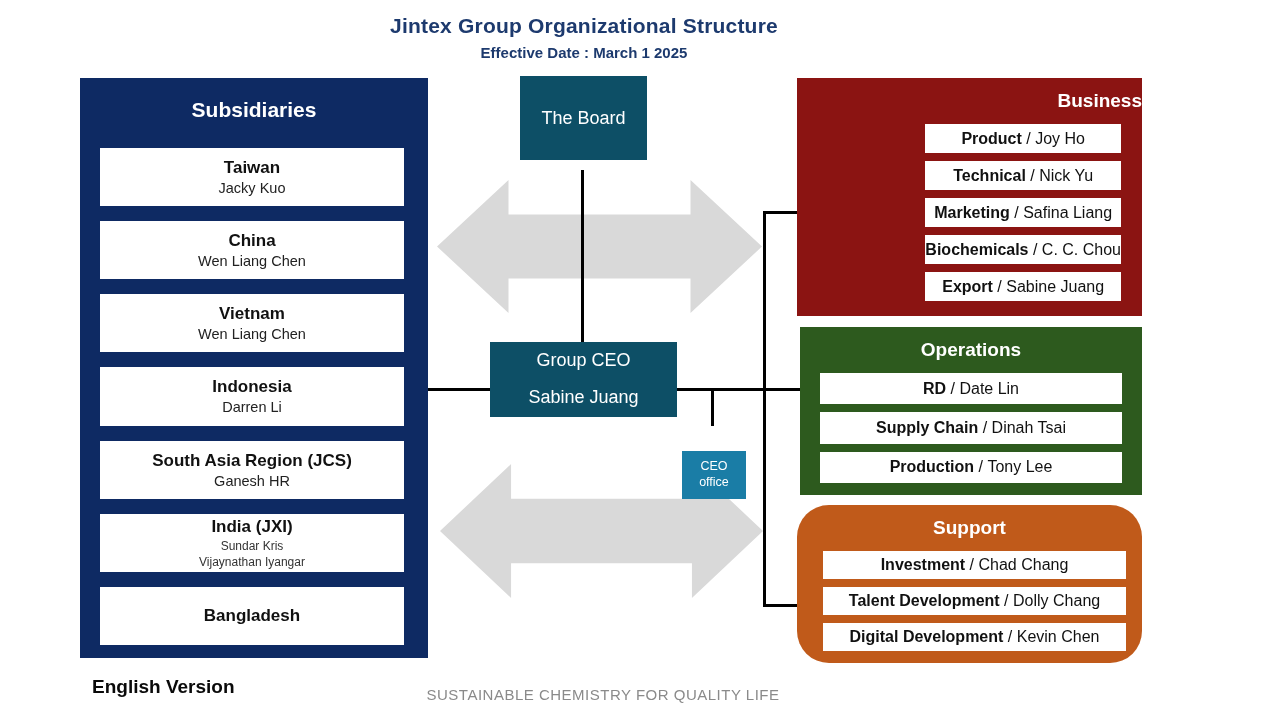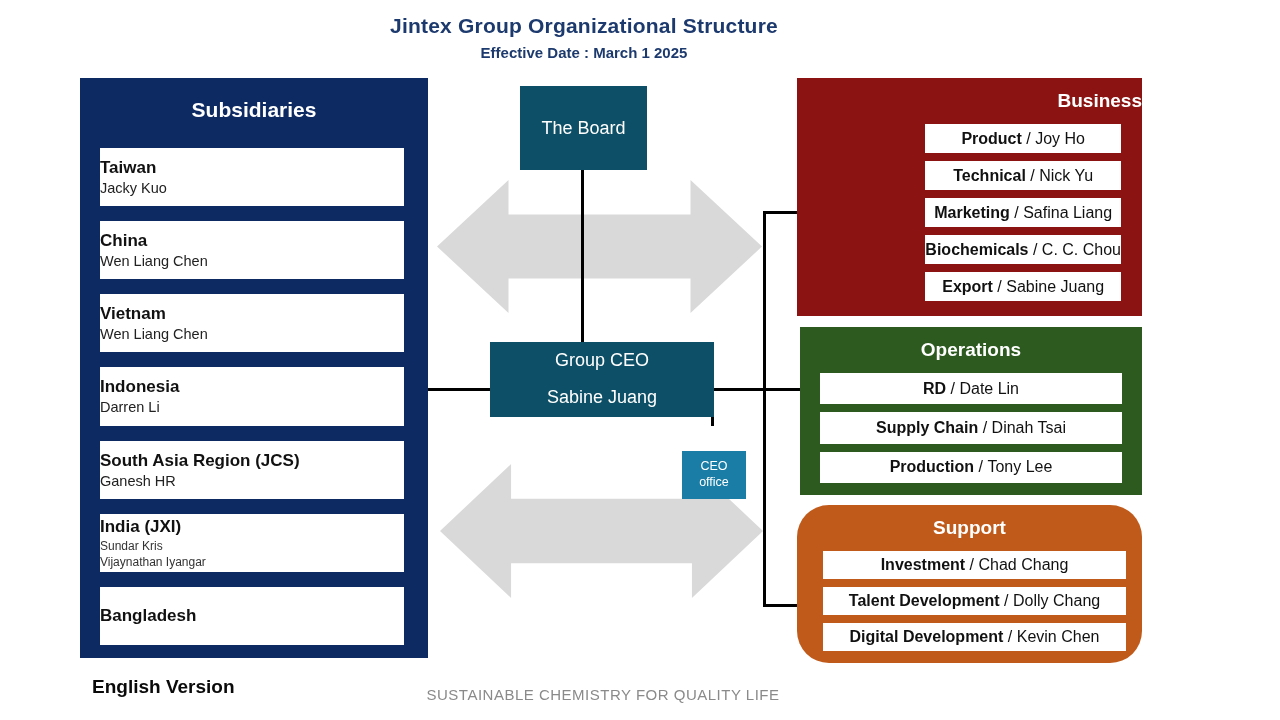--- a/index.html
+++ b/index.html
@@ -8,21 +8,21 @@
 
   
   .header { position:absolute; left:0; top:14px; width:1168px; text-align:center; }
   .title { font-size:21px; font-weight:bold; color:#1d3a6e; letter-spacing:.2px; }
   .subtitle { margin-top:6px; font-size:15px; font-weight:bold; color:#1d3a6e; }
 
   
   .subs-panel { position:absolute; left:80px; top:78px; width:348px; height:580px; background:#0e2a63; z-index:3; }
   .subs-title { margin-top:20px; text-align:center; color:#ffffff; font-size:21px; font-weight:bold; }
   .sub-list { position:absolute; left:20px; right:24px; top:70px; bottom:13px; display:flex; flex-direction:column; gap:15px; }
-  .sub-item { flex:1; background:#ffffff; display:flex; flex-direction:column; align-items:flex-start; justify-content:center; gap:2px; }
+  .sub-item { flex:1; background:#ffffff; display:flex; flex-direction:column; align-items:center; justify-content:center; gap:2px; }
   .sub-region { font-size:17px; font-weight:bold; color:#111111; }
   .sub-name { font-size:14.5px; color:#222222; }
   .sub-name:empty { display:none; }
   .small-names .sub-name { font-size:12px; color:#333333; }
 
   
   .arrow { position:absolute; background:#d9d9d9; z-index:1;
     clip-path:polygon(0 50%, 22% 0, 22% 26%, 78% 26%, 78% 0, 100% 50%, 78% 100%, 78% 74%, 22% 74%, 22% 100%); }
   .arrow-top { left:437px; top:180px; width:325px; height:133px; }
   .arrow-bottom { left:440px; top:464px; width:323px; height:134px; }
@@ -31,23 +31,23 @@
   .line { position:absolute; background:#000000; z-index:2; }
   .line-board { left:581px; top:170px; width:3px; height:173px; }
   .line-left { left:428px; top:388px; width:62px; height:3px; }
   .line-right { left:677px; top:388px; width:124px; height:3px; }
   .line-office { left:711px; top:388px; width:3px; height:38px; }
   .line-vert { left:763px; top:211px; width:3px; height:396px; }
   .line-stub-top { left:763px; top:211px; width:36px; height:3px; }
   .line-stub-bottom { left:763px; top:604px; width:36px; height:3px; }
 
   
-  .board-box { position:absolute; left:520px; top:86px; width:127px; height:84px; background:#0d4f66;
+  .board-box { position:absolute; left:520px; top:76px; width:127px; height:84px; background:#0d4f66;
     display:flex; align-items:center; justify-content:center; color:#ffffff; font-size:18px; z-index:3; }
-  .ceo-box { position:absolute; left:490px; top:342px; width:224px; height:75px; background:#0d4f66;
+  .ceo-box { position:absolute; left:490px; top:342px; width:187px; height:75px; background:#0d4f66;
     display:flex; flex-direction:column; align-items:center; justify-content:space-between; padding:8px 0 9px;
     color:#ffffff; font-size:18px; z-index:3; }
   .office-box { position:absolute; left:682px; top:425px; width:64px; height:48px; background:#1a7da6;
     display:flex; flex-direction:column; align-items:center; justify-content:center; color:#ffffff;
     font-size:12.5px; line-height:1.25; z-index:3;margin-top:26px; }
 
   
   .group-panel { position:absolute; z-index:3; display:flex; flex-direction:column; color:#ffffff; }
   .panel-business { left:797px; top:78px; width:345px; height:238px; background:#8b1412;align-items:flex-end; }
   .panel-operations { left:800px; top:327px; width:342px; height:168px; background:#2d5a1e; }

